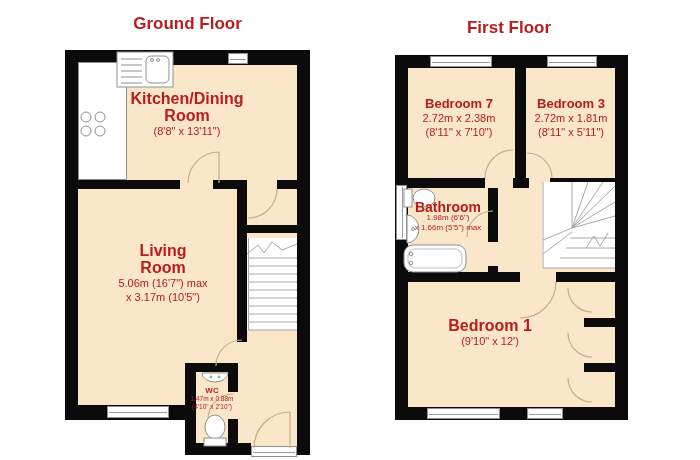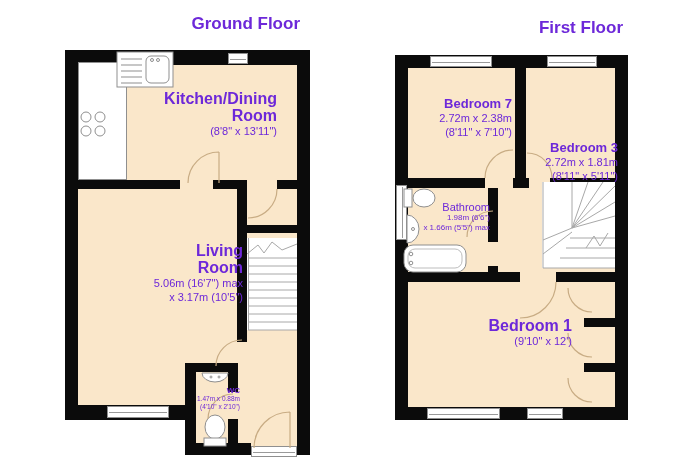--- a/index.html
+++ b/index.html
@@ -8,25 +8,25 @@
     font-family:"Liberation Sans", sans-serif;overflow:hidden;
   }
   .room{position:absolute;background:#FAE7CA;}
   .wall{position:absolute;background:#0b0b0b;}
   .win{position:absolute;background:#ffffff;border:1px solid #8f8f8f;box-sizing:border-box;}
   .win i{position:absolute;background:#9a9a9a;display:block;}
   .win.h i{left:1px;right:1px;top:50%;height:1px;}
   .win.v i{top:1px;bottom:1px;left:50%;width:1px;}
   .counter{position:absolute;background:#ffffff;border:1px solid #8f8f8f;box-sizing:border-box;}
   .overlay{position:absolute;left:0;top:0;pointer-events:none;}
-  .lbl{position:absolute;text-align:right;color:#6d28d9;}
+  .lbl{position:absolute;text-align:center;color:#b91c1c;}
   .t-title{font-size:17px;font-weight:bold;line-height:20px;}
   .t-name{font-size:16px;font-weight:bold;line-height:17px;}
   .t-name-m{font-size:13px;font-weight:bold;line-height:15px;}
-  .t-name-s{font-size:11px;font-weight:normal;line-height:12px;}
+  .t-name-s{font-size:14px;font-weight:bold;line-height:12px;}
   .t-name-xs{font-size:8px;font-weight:bold;line-height:9px;}
   .t-dim{font-size:11px;line-height:14px;}
   .t-dim-s{font-size:8px;line-height:10px;}
   .t-dim-xs{font-size:6.5px;line-height:7.5px;}
 </style>
 </head>
 <body>
 
 <div>
 
@@ -217,21 +217,21 @@
   <div class="t-dim-xs">1.47m x 0.88m</div>
   <div class="t-dim-xs">(4'10" x 2'10")</div>
 </div>
 
 <div class="lbl" style="left:406px;top:96px;width:106px;">
   <div class="t-name-m">Bedroom 7</div>
   <div class="t-dim">2.72m x 2.38m</div>
   <div class="t-dim">(8'11" x 7'10")</div>
 </div>
 
-<div class="lbl" style="left:524px;top:96px;width:94px;margin-top:44px;">
+<div class="lbl" style="left:524px;top:96px;width:94px;">
   <div class="t-name-m">Bedroom 3</div>
   <div class="t-dim">2.72m x 1.81m</div>
   <div class="t-dim">(8'11" x 5'11")</div>
 </div>
 
 <div class="lbl" style="left:406px;top:201px;width:84px;">
   <div class="t-name-s">Bathroom</div>
   <div class="t-dim-s">1.98m (6'6")</div>
   <div class="t-dim-s">x 1.66m (5'5") max</div>
 </div>

